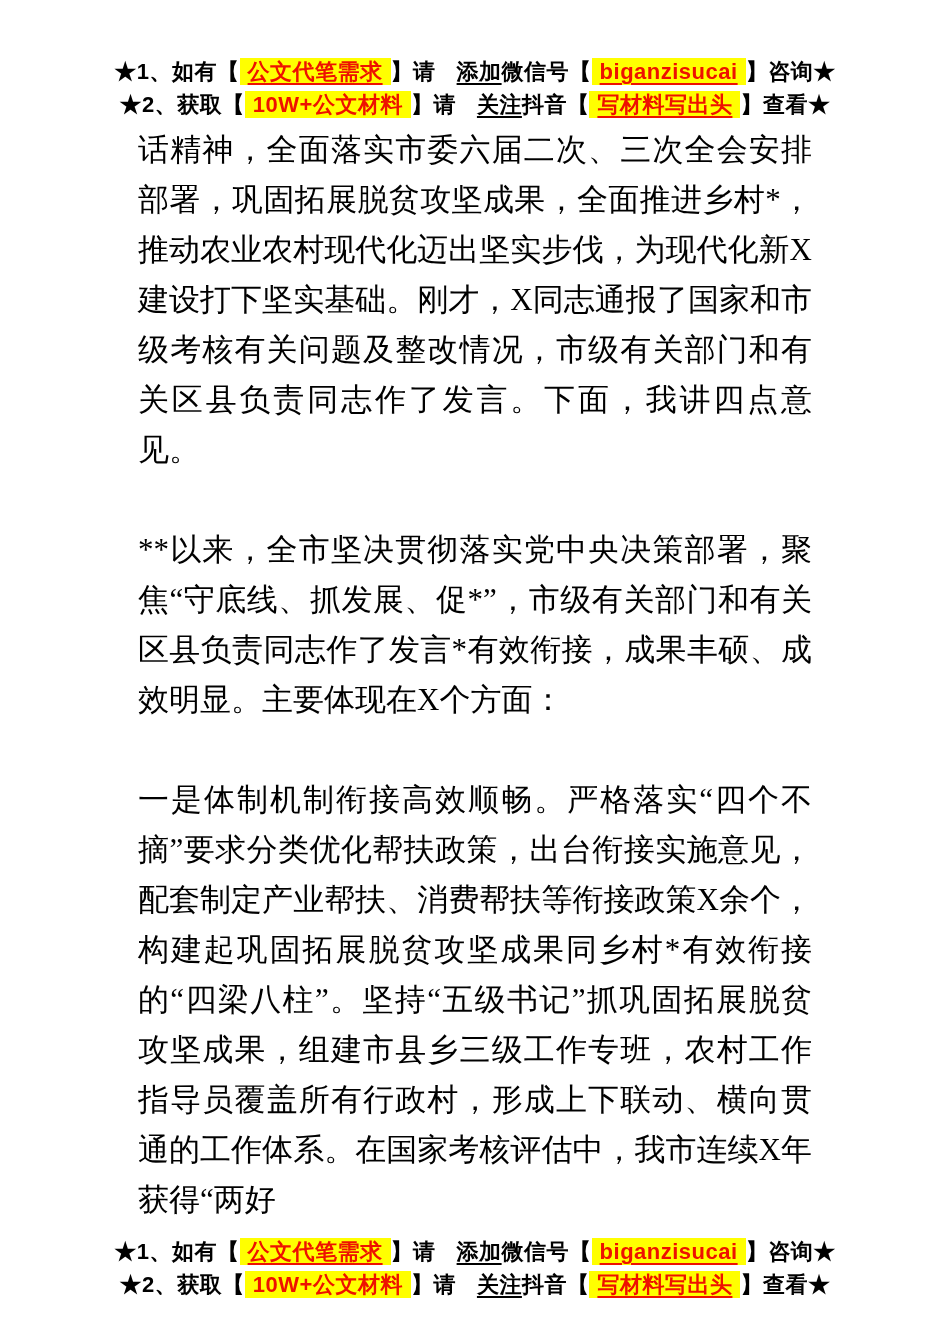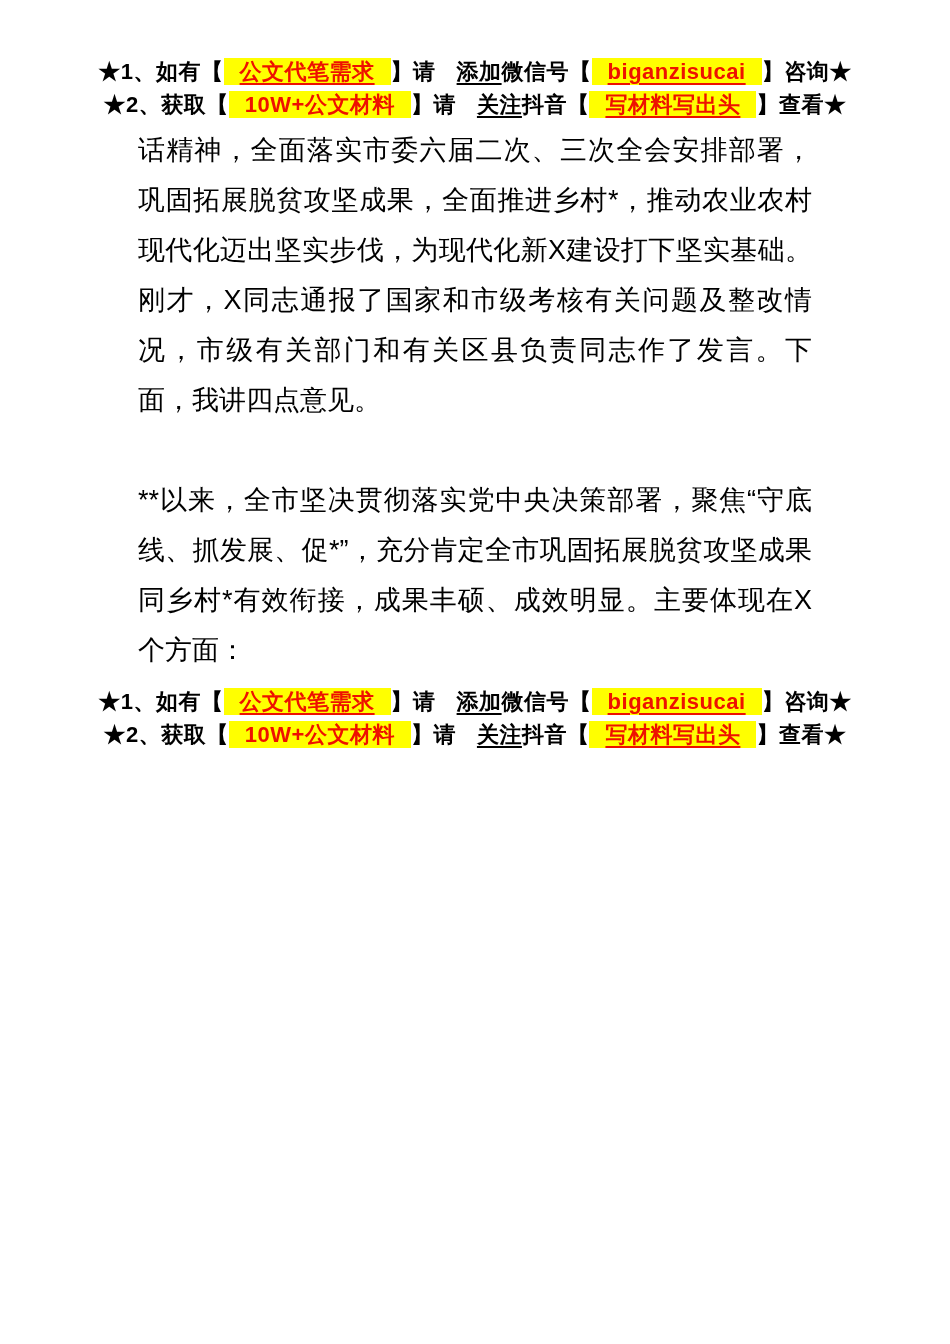--- a/index.html
+++ b/index.html
@@ -32,56 +32,58 @@
   .seg-underline {
     color: var(--text-color, #000000);
     text-decoration: underline;
     text-decoration-thickness: 2px;
     text-underline-offset: 4px;
     margin-left: 21px;
   }
   .seg-hl, .seg-hl-underline {
     color: var(--accent-red, #ee1100);
     background: var(--highlight-yellow, #ffff00);
-    padding: 1px 16px;
+    padding: 1px 8px;
   }
   .seg-hl-underline {
     text-decoration: underline;
     text-decoration-color: var(--accent-red, #ee1100);
     text-decoration-thickness: 2px;
     text-underline-offset: 4px;
   }
   
   .body-text {
     margin: 0 138px;
     text-align: justify;
   }
   .para {
     margin: 50px 0 0 0;
-    font-size: 27px;
+    font-size: 31px;
     line-height: 50px;
     color: var(--text-color, #000000);
     font-weight: 400;
+    font-family: Liberation Serif, serif;
   }
   .para:first-child { margin-top: 4px; }
   .heading { font-weight: 400; }
 </style>
 </head>
 <body>
 
 <div class="page">
 
   <div class="promo promo-top">
       <div class="promo-line"><span class="seg-plain">★1、如有【</span><span class="seg-hl-underline">公文代笔需求</span><span class="seg-plain">】请</span><span class="seg-underline">添加</span><span class="seg-plain">微信号【</span><span class="seg-hl-underline">biganzisucai</span><span class="seg-plain">】咨询★</span></div>
       <div class="promo-line"><span class="seg-plain">★2、获取【</span><span class="seg-hl">10W+公文材料</span><span class="seg-plain">】请</span><span class="seg-underline">关注</span><span class="seg-plain">抖音【</span><span class="seg-hl-underline">写材料写出头</span><span class="seg-plain">】查看★</span></div>
     </div>
 
   <div class="body-text">
       <p class="para">话精神，全面落实市委六届二次、三次全会安排部署，巩固拓展脱贫攻坚成果，全面推进乡村*，推动农业农村现代化迈出坚实步伐，为现代化新X建设打下坚实基础。刚才，X同志通报了国家和市级考核有关问题及整改情况，市级有关部门和有关区县负责同志作了发言。下面，我讲四点意见。</p>
-      <p class="para">**以来，全市坚决贯彻落实党中央决策部署，聚焦“守底线、抓发展、促*”，充分肯定全市巩固拓展脱贫攻坚成果同乡村*有效衔接，成果丰硕、成效明显。主要体现在X个方面：</p>
+      <p class="para">**以来，全市坚决贯彻落实党中央决策部署，聚焦“守底线、抓发展、促*”，市级有关部门和有关区县负责同志作了发言*有效衔接，成果丰硕、成效明显。主要体现在X个方面：</p>
+      <p class="para">一是体制机制衔接高效顺畅。严格落实“四个不摘”要求分类优化帮扶政策，出台衔接实施意见，配套制定产业帮扶、消费帮扶等衔接政策X余个，构建起巩固拓展脱贫攻坚成果同乡村*有效衔接的“四梁八柱”。坚持“五级书记”抓巩固拓展脱贫攻坚成果，组建市县乡三级工作专班，农村工作指导员覆盖所有行政村，形成上下联动、横向贯通的工作体系。在国家考核评估中，我市连续X年获得“两好</p>
     </div>
 
   <div class="promo promo-bottom">
       <div class="promo-line"><span class="seg-plain">★1、如有【</span><span class="seg-hl-underline">公文代笔需求</span><span class="seg-plain">】请</span><span class="seg-underline">添加</span><span class="seg-plain">微信号【</span><span class="seg-hl-underline">biganzisucai</span><span class="seg-plain">】咨询★</span></div>
       <div class="promo-line"><span class="seg-plain">★2、获取【</span><span class="seg-hl">10W+公文材料</span><span class="seg-plain">】请</span><span class="seg-underline">关注</span><span class="seg-plain">抖音【</span><span class="seg-hl-underline">写材料写出头</span><span class="seg-plain">】查看★</span></div>
     </div>
 
 </div>
 
 </body></html>

